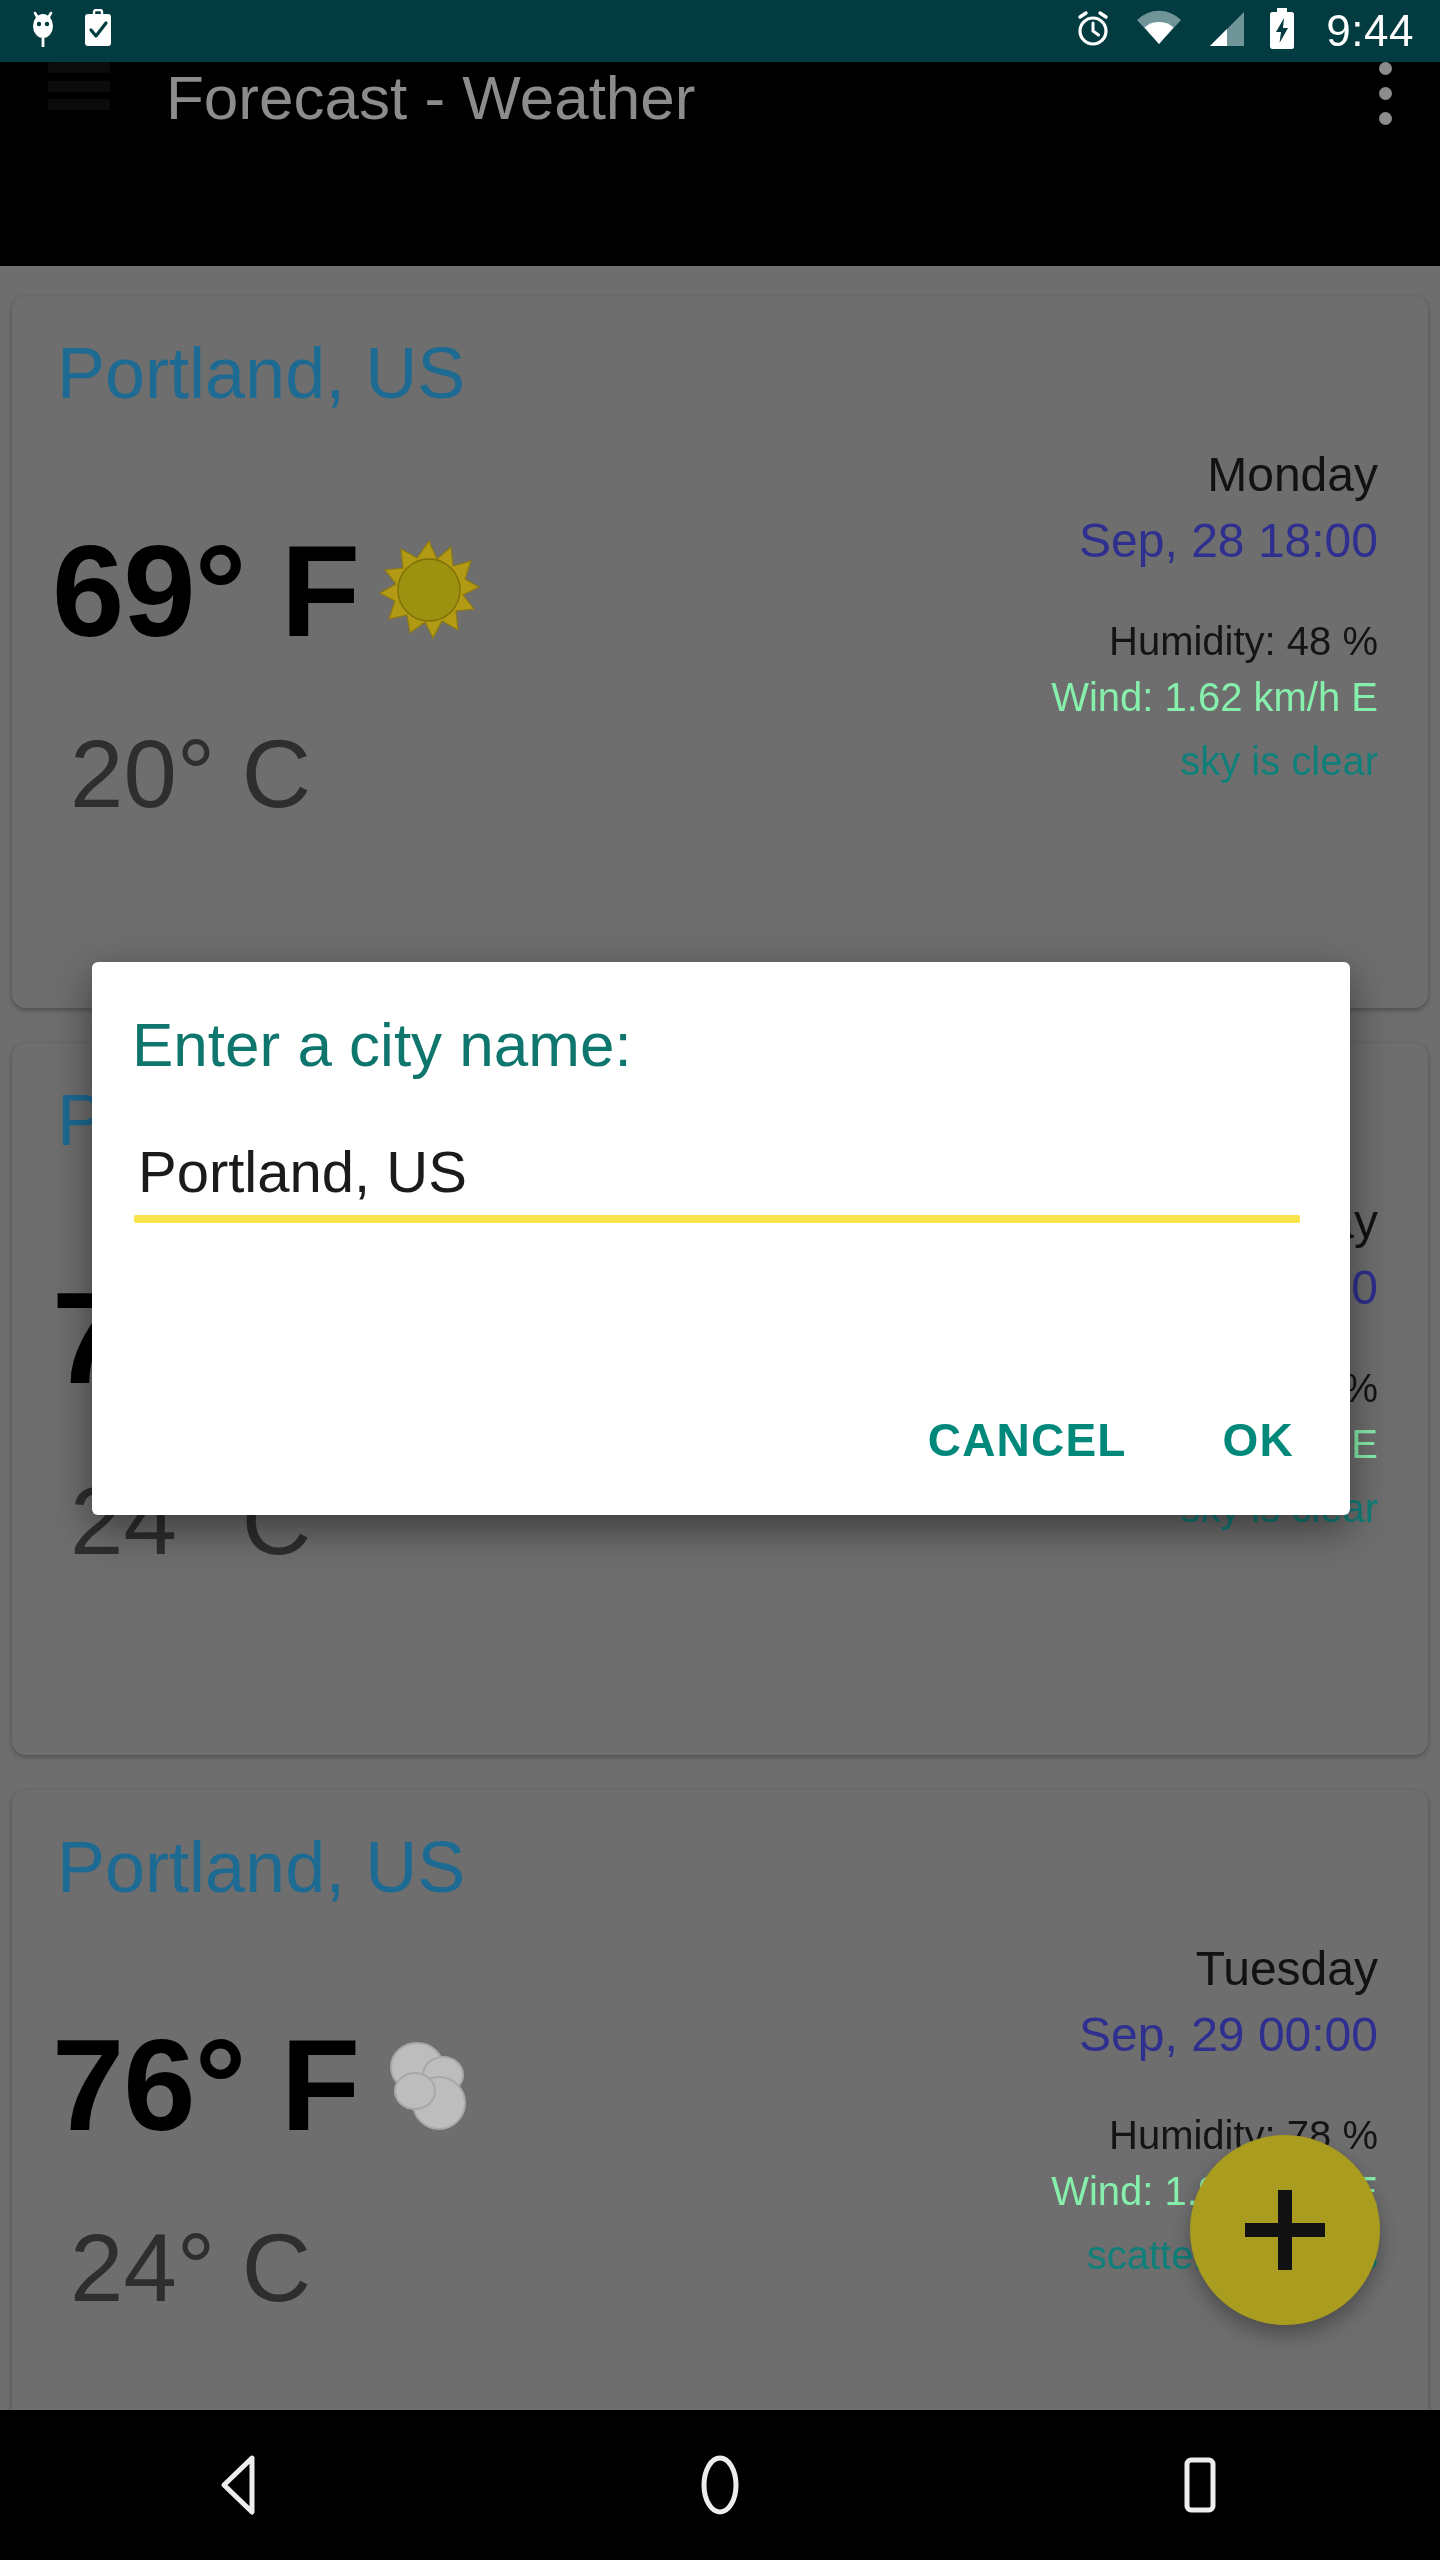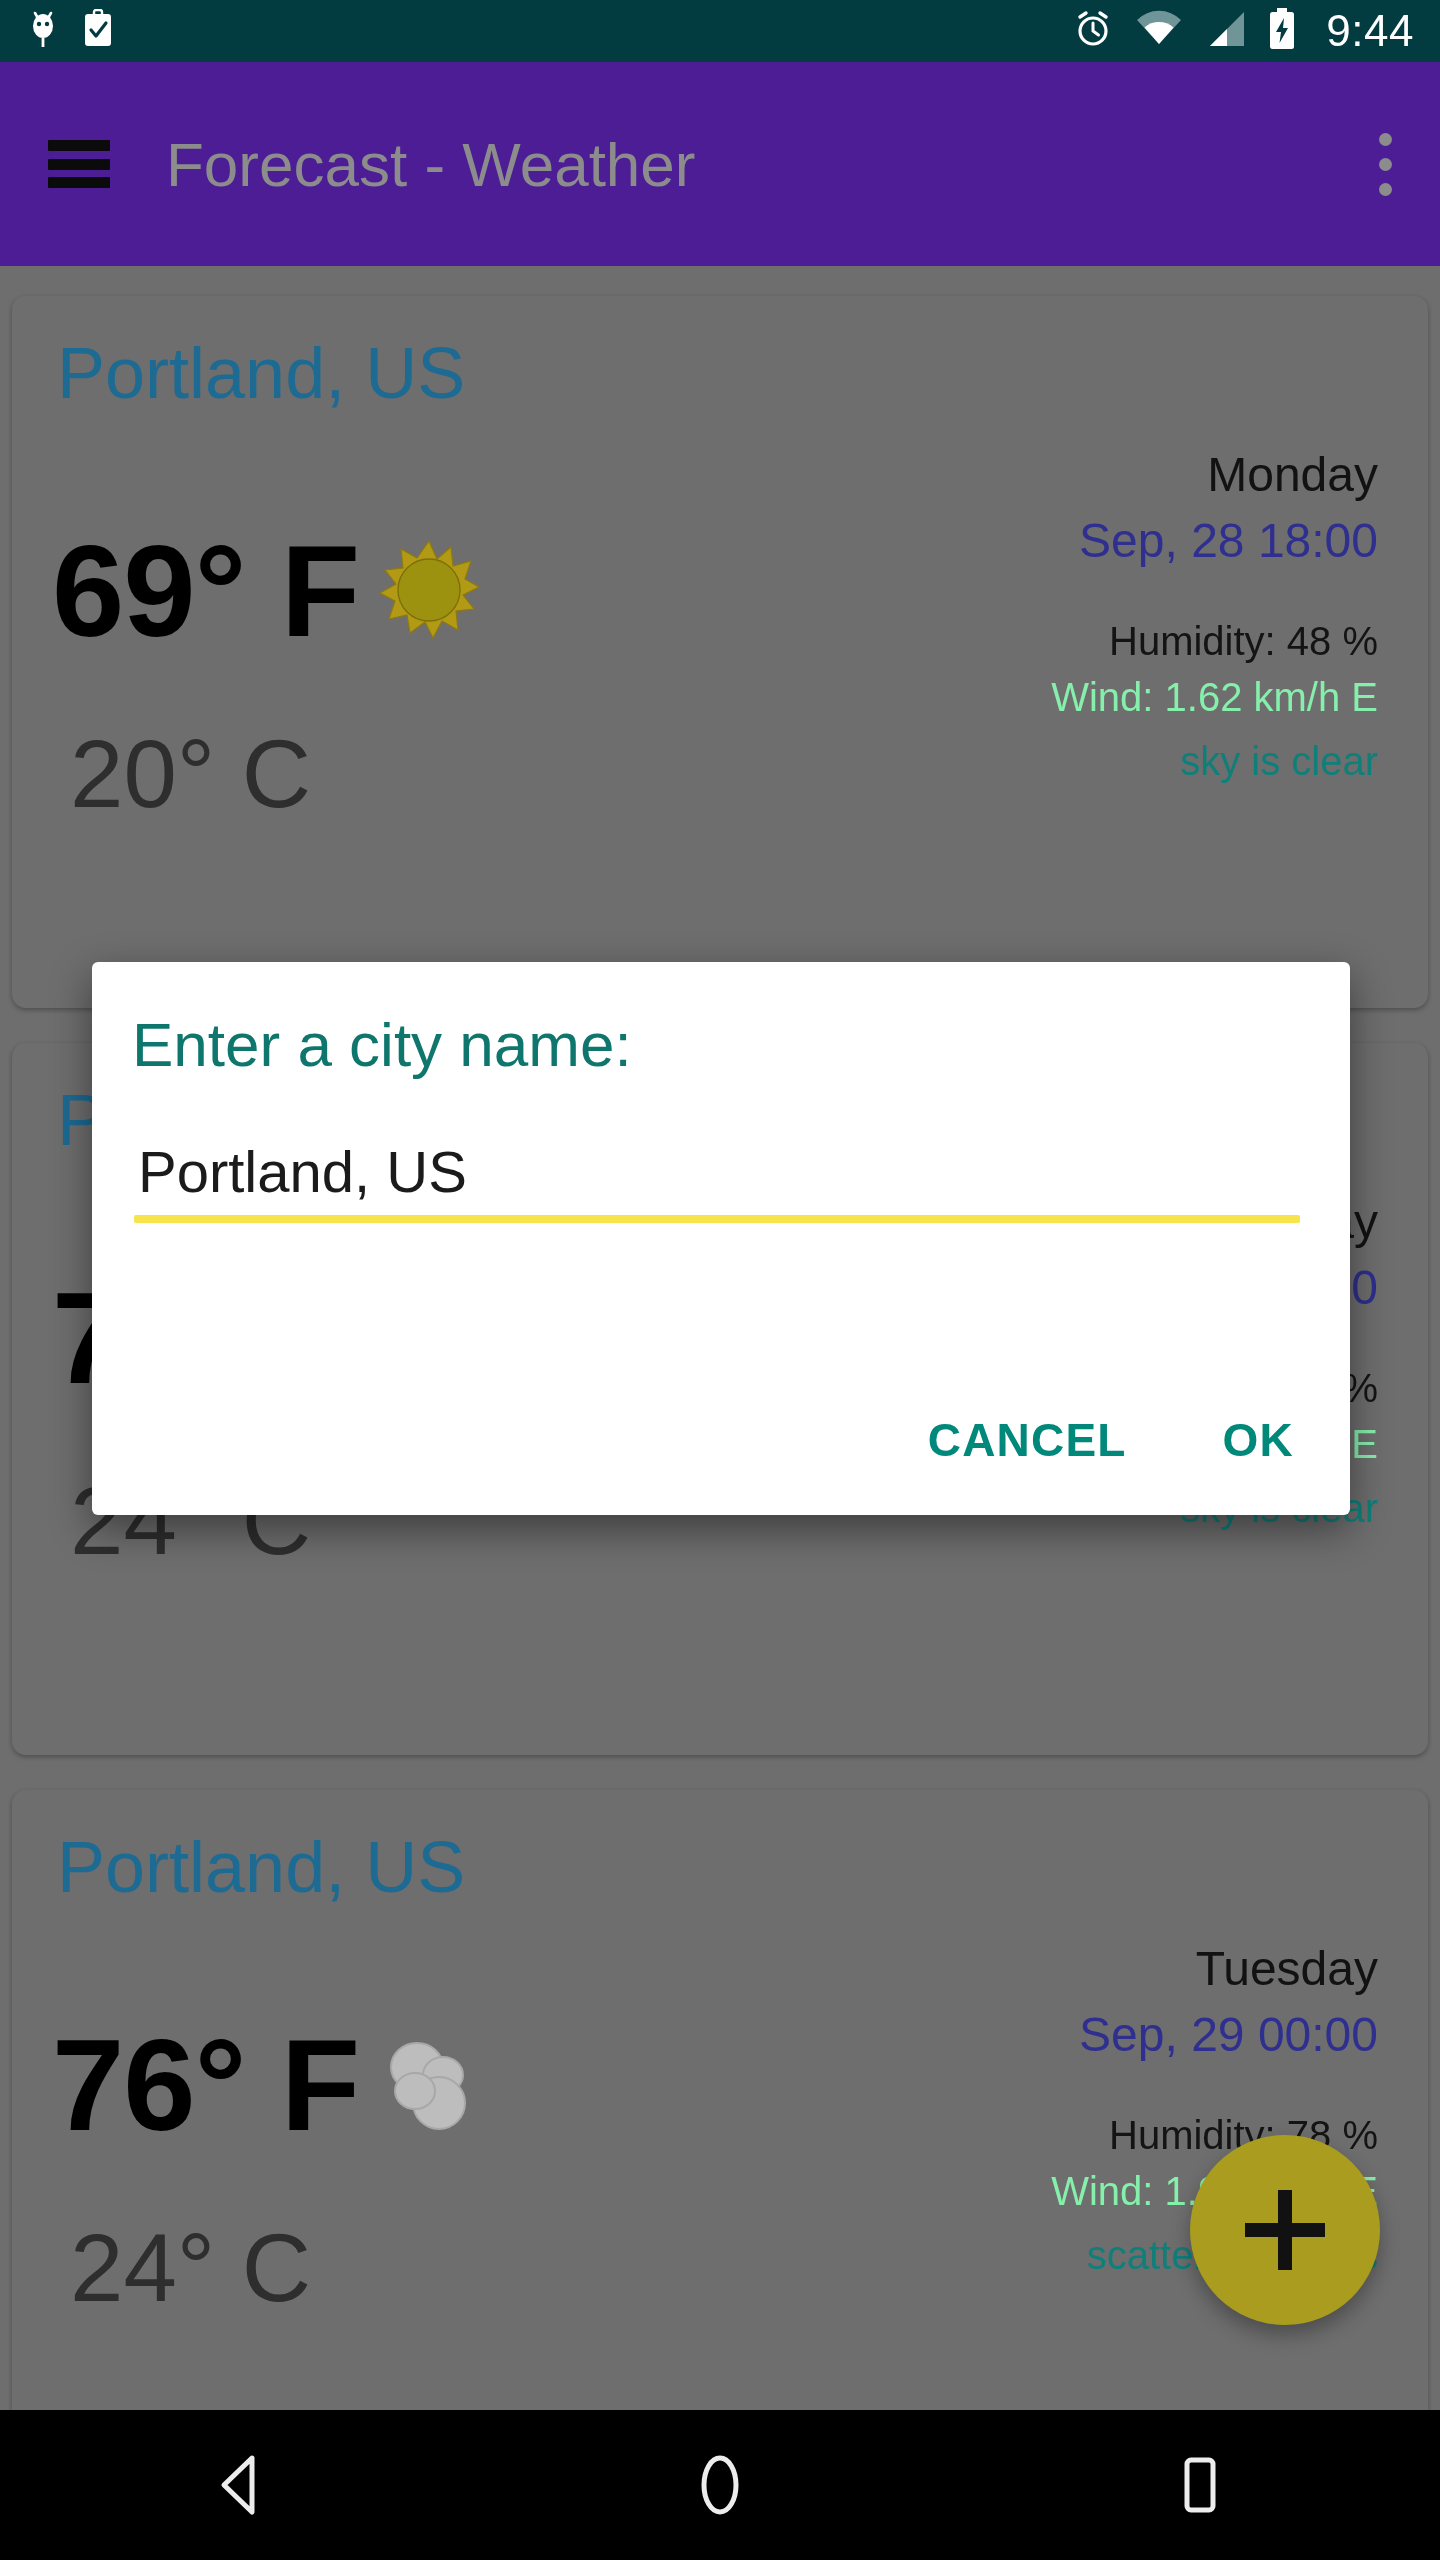--- a/index.html
+++ b/index.html
@@ -30,22 +30,22 @@
   .sb-icon { display:block; }
   #clock-text {
     color:#ffffff; font-size:44px; font-weight:400;
     letter-spacing:0.5px; margin-left:8px;
   }
 
   
   #app-bar {
     position:absolute; left:0; top:62px;
     width:1440px; height:204px;
-    background:#4c1d95;
-    display:flex; align-items:center;
+    background:#000000;
+    display:flex; 
     padding:0 48px;
     z-index:55;
   }
   #hamburger-icon {
     width:62px; height:48px;
     display:flex; flex-direction:column; justify-content:space-between;
     flex:0 0 auto;
   }
   #hamburger-icon i { display:block; height:11px; background:#0b0b0b; border-radius:1px; }
   #app-title {

